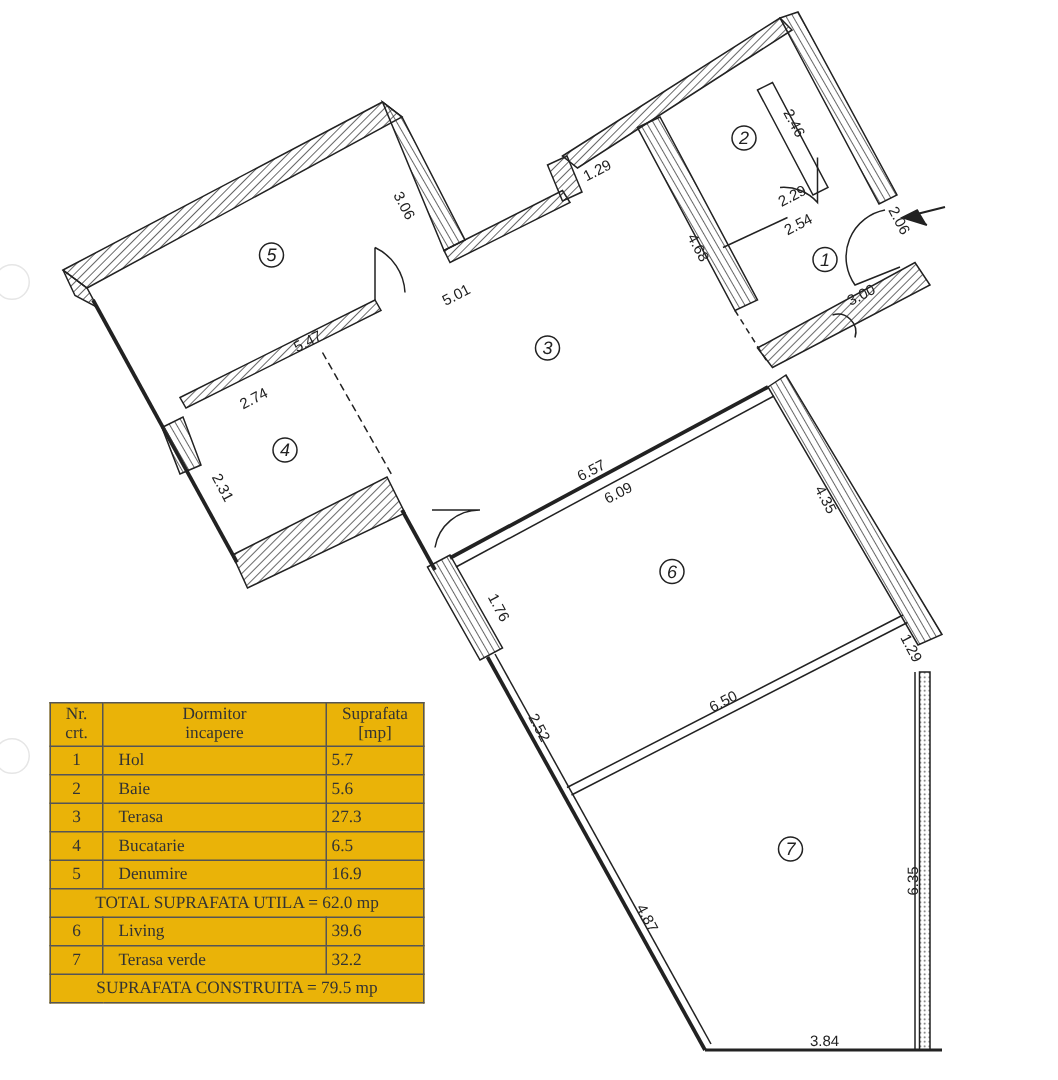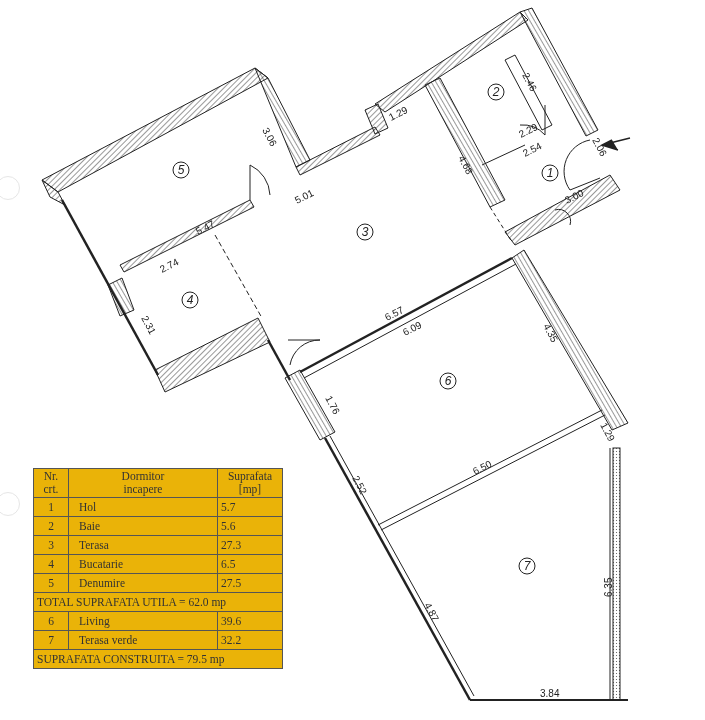--- a/index.html
+++ b/index.html
@@ -7,21 +7,21 @@
   #plan { position:absolute; left:0; top:0; width:705px; height:720px; }
   .dim { font-family:"Liberation Sans", sans-serif; font-size:10px; fill:#222; }
   .roomnum { font-family:"Liberation Sans", sans-serif; font-size:12px; fill:#222; font-style:italic; }
   .hole { position:absolute; width:22px; height:22px; border-radius:50%; border:1px solid #e6e6e6; }
   table.legend { position:absolute; left:33px; top:468px; width:250px; border-collapse:collapse; font-family:"Liberation Serif", serif; font-size:11.5px; color:#333; background:#eab308; }
   table.legend td, table.legend th { border:1px solid #555; padding:1px 3px; font-weight:normal; height:16px; }
   table.legend th { line-height:13px; }
   .c1 { width:28px; text-align:center; }
   .c2 { text-align:left; padding-left:10px !important;margin-top:24px; }
   .c3 { width:58px; }
-  .tot { text-align:left; }
+  .tot { text-align:center; }
 </style>
 </head>
 <body>
 
 <div class="hole" style="left:-4px; top:176px;"></div>
 <div class="hole" style="left:-4px; top:492px;"></div>
 
 <svg id="plan" viewBox="0 0 705 720" xmlns="http://www.w3.org/2000/svg">
   <defs>
     <pattern id="hatch" patternUnits="userSpaceOnUse" width="4" height="4" patternTransform="rotate(45)">
@@ -152,21 +152,21 @@
         <td class="c3">27.3</td>
       </tr>
   <tr>
         <td class="c1">4</td>
         <td class="c2">Bucatarie</td>
         <td class="c3">6.5</td>
       </tr>
   <tr>
         <td class="c1">5</td>
         <td class="c2">Denumire</td>
-        <td class="c3">27.5</td>
+        <td class="c3">16.9</td>
       </tr>
   <tr>
         <td colspan="3" class="tot">TOTAL SUPRAFATA UTILA = 62.0 mp</td>
       </tr>
   <tr>
         <td class="c1">6</td>
         <td class="c2">Living</td>
         <td class="c3">39.6</td>
       </tr>
   <tr>

